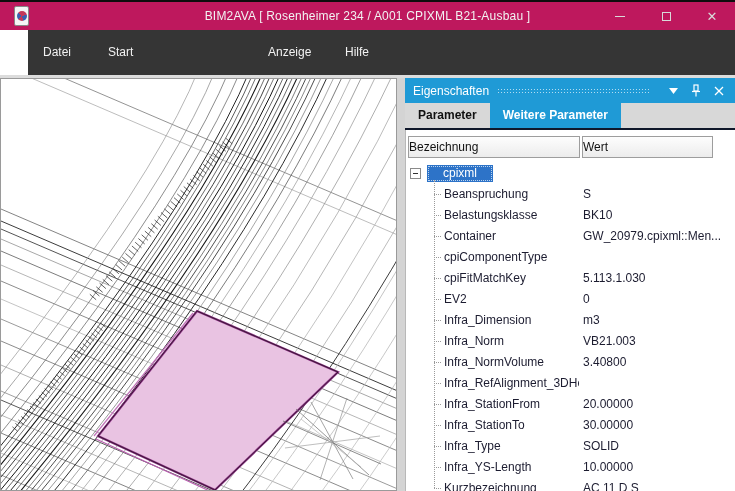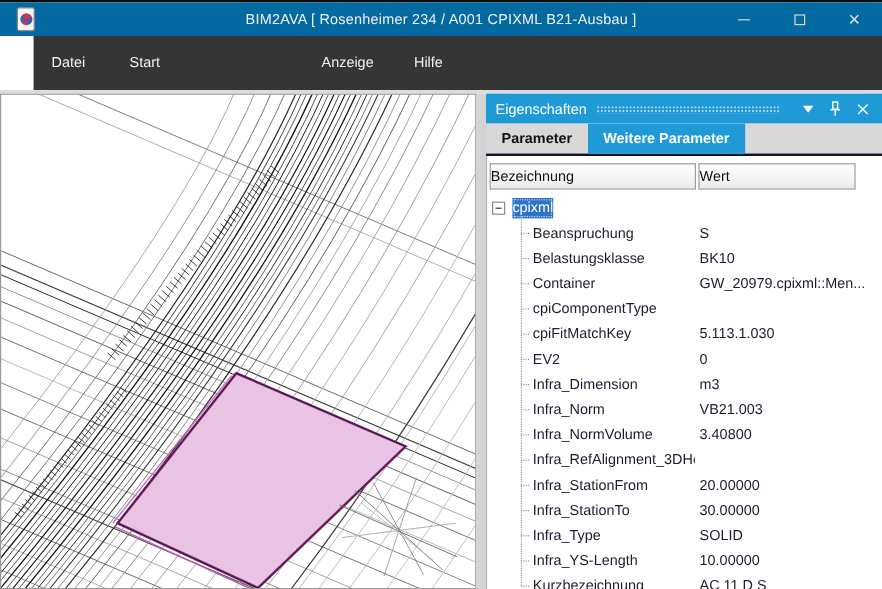--- a/index.html
+++ b/index.html
@@ -6,21 +6,21 @@
   html,body { width:735px; height:491px; overflow:hidden; }
   .app {
     position:relative; width:735px; height:491px;
     font-family:"Liberation Sans", sans-serif;
     background:#ffffff; overflow:hidden;
   }
   
   .win-top-edge { position:absolute; left:0; top:0; width:735px; height:2px; background:#0d0d0d; }
   .titlebar {
     position:absolute; left:0; top:2px; width:735px; height:28px;
-    background:#0369a1; display:flex; align-items:center;
+    background:#be185d; display:flex; align-items:center;
   }
   .app-icon { position:absolute; left:14px; top:4px; width:15px; height:20px;
     background:#f5f5f5; border-radius:2px; border:1px solid #888;
     display:flex; align-items:center; justify-content:center; }
   .app-icon .orb { width:10px; height:10px; border-radius:50%;
     background:conic-gradient(#c2385a 0 20%, #3a5fb0 20% 45%, #c2385a 45% 65%, #3a5fb0 65% 85%, #c2385a 85%); }
   .win-title { position:absolute; left:0; right:0; text-align:center;
     color:#f2f2f2; font-size:12px; letter-spacing:.2px; }
   .win-controls { position:absolute; right:0; top:0; height:28px; display:flex; }
   .win-btn { width:46px; height:28px; display:flex; align-items:center; justify-content:center; cursor:default; }
@@ -59,21 +59,21 @@
     font-size:12px; color:#111; background:linear-gradient(#fdfdfd,#ececec);
     border:1px solid #9d9d9d; }
   .col-hdr.c1 { left:2px;  width:172px; }
   .col-hdr.c2 { left:176px; width:131px; }
 
   .root-row { position:absolute; left:0; top:33px; width:330px; height:21px; }
   .expander { position:absolute; left:4px; top:5px; width:11px; height:11px;
     border:1px solid #8a8a8a; background:#ffffff; }
   .expander .minus { position:absolute; left:2px; top:4px; width:5px; height:1px; background:#333; }
   .root-label { position:absolute; left:21px; top:2px; height:17px; line-height:16px;
-    padding:0 0; background:#2d73c8; color:#ffffff; font-size:12px;
+    padding:0 16px; background:#2d73c8; color:#ffffff; font-size:12px;
     outline:1px dotted #bcd4ee; outline-offset:-2px; }
 
   .tree-vline { position:absolute; left:28px; top:50px; height:308px; width:0;
     border-left:1px dotted #9a9a9a; }
   .rows { position:absolute; left:0; top:54px; width:330px; }
   .prow { position:relative; width:330px; height:21px; line-height:21px; font-size:12px; color:#1c1c30; }
   .prow::before { content:""; position:absolute; left:28px; top:10px; width:7px;
     border-top:1px dotted #9a9a9a; }
   .pname { position:absolute; left:38px; width:135px; overflow:hidden; white-space:nowrap; }
   .pval  { position:absolute; left:177px; right:2px; overflow:hidden; white-space:nowrap; }

